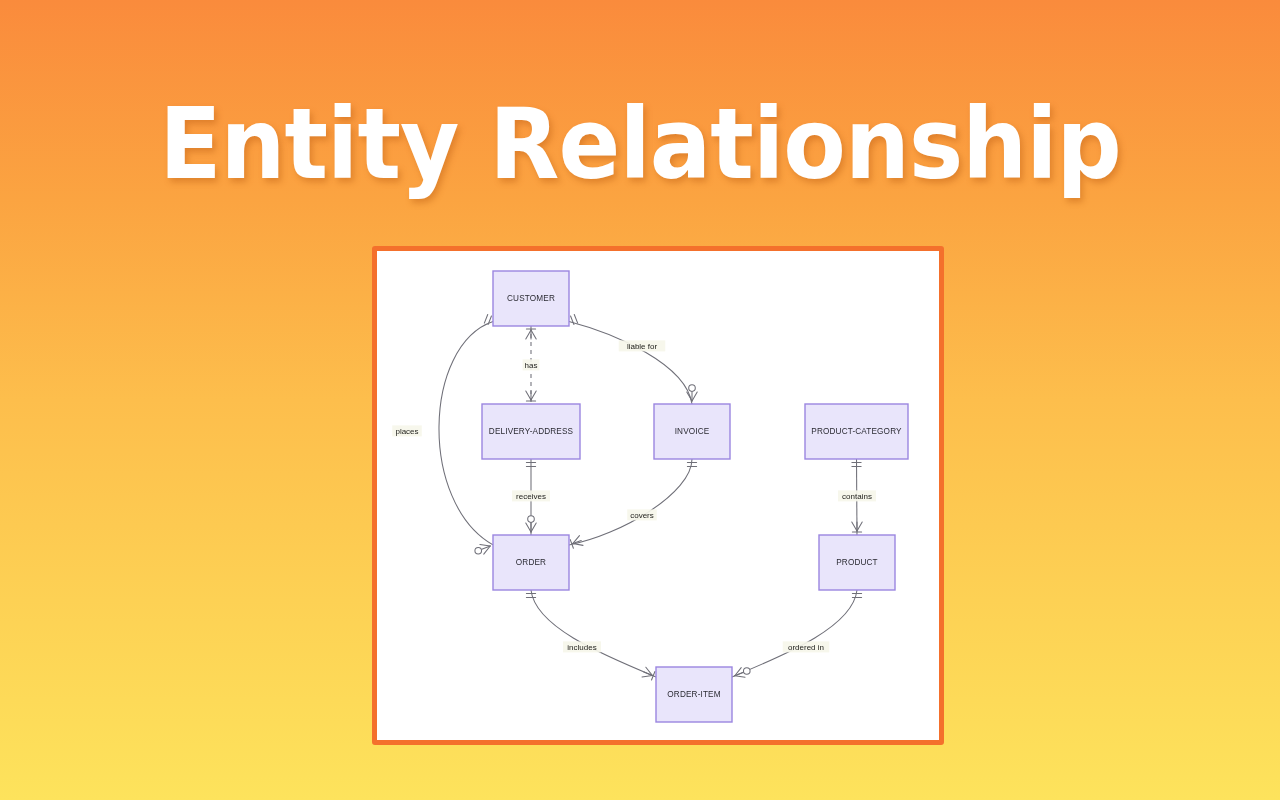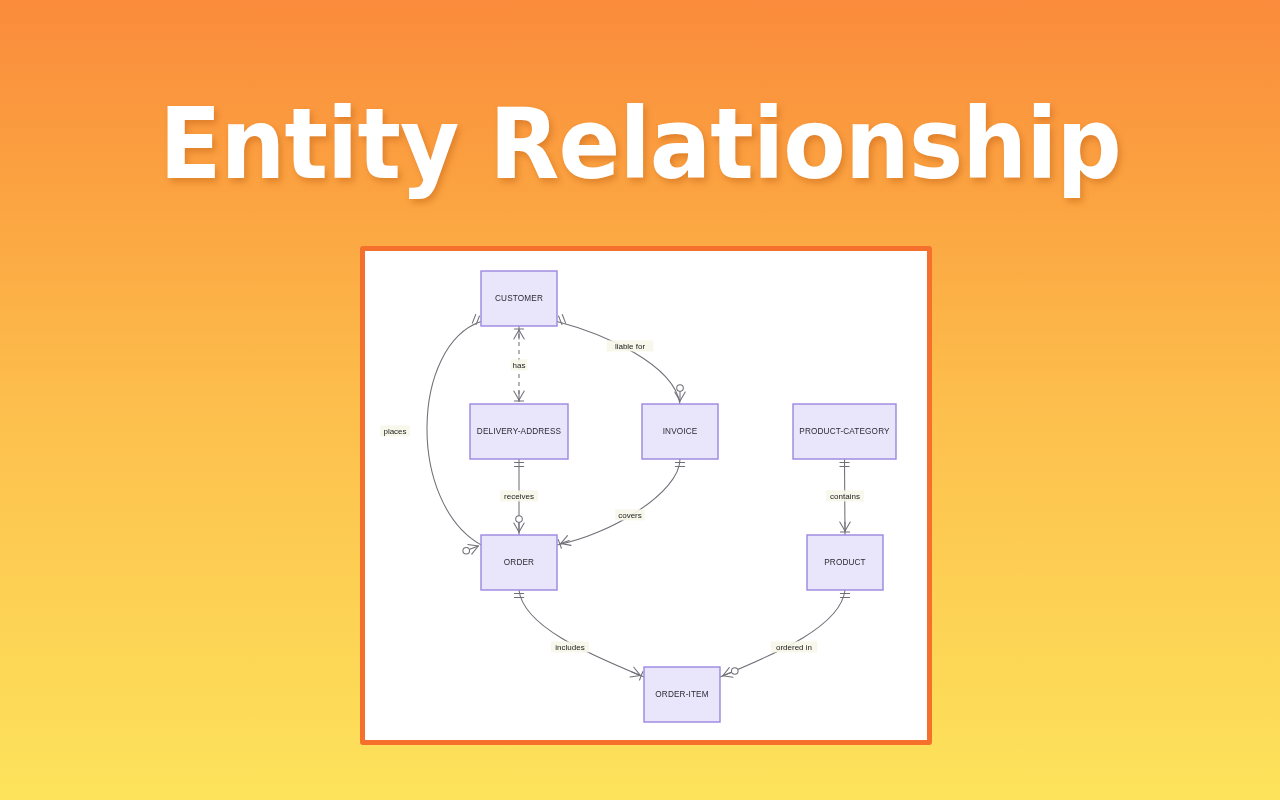--- a/index.html
+++ b/index.html
@@ -30,21 +30,21 @@
     letter-spacing: -1px;
     text-shadow: 3px 4px 7px rgba(190, 95, 20, 0.45);
     white-space: nowrap;
     transform: scaleX(0.93);
     transform-origin: center center;
     user-select: none;
   }
 
   #diagram-frame {
     position: absolute;
-    left: 360px;
+    left: 372px;
     top: 246px;
     width: 572px;
     height: 499px;
     box-sizing: border-box;
     background: #ffffff;
     border: 5px solid #f4702c;
     border-radius: 3px;
     overflow: hidden;
   }
 

